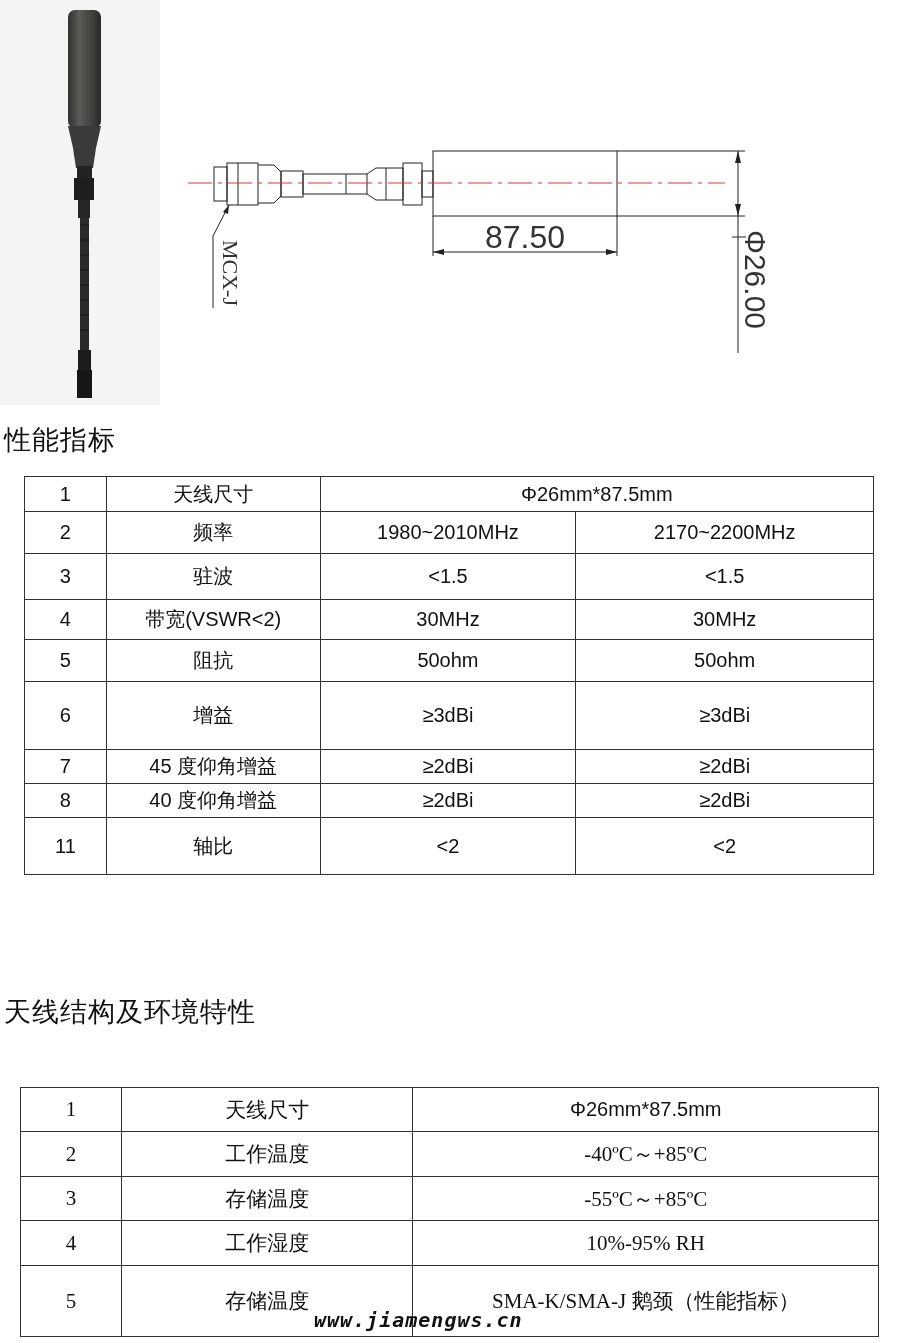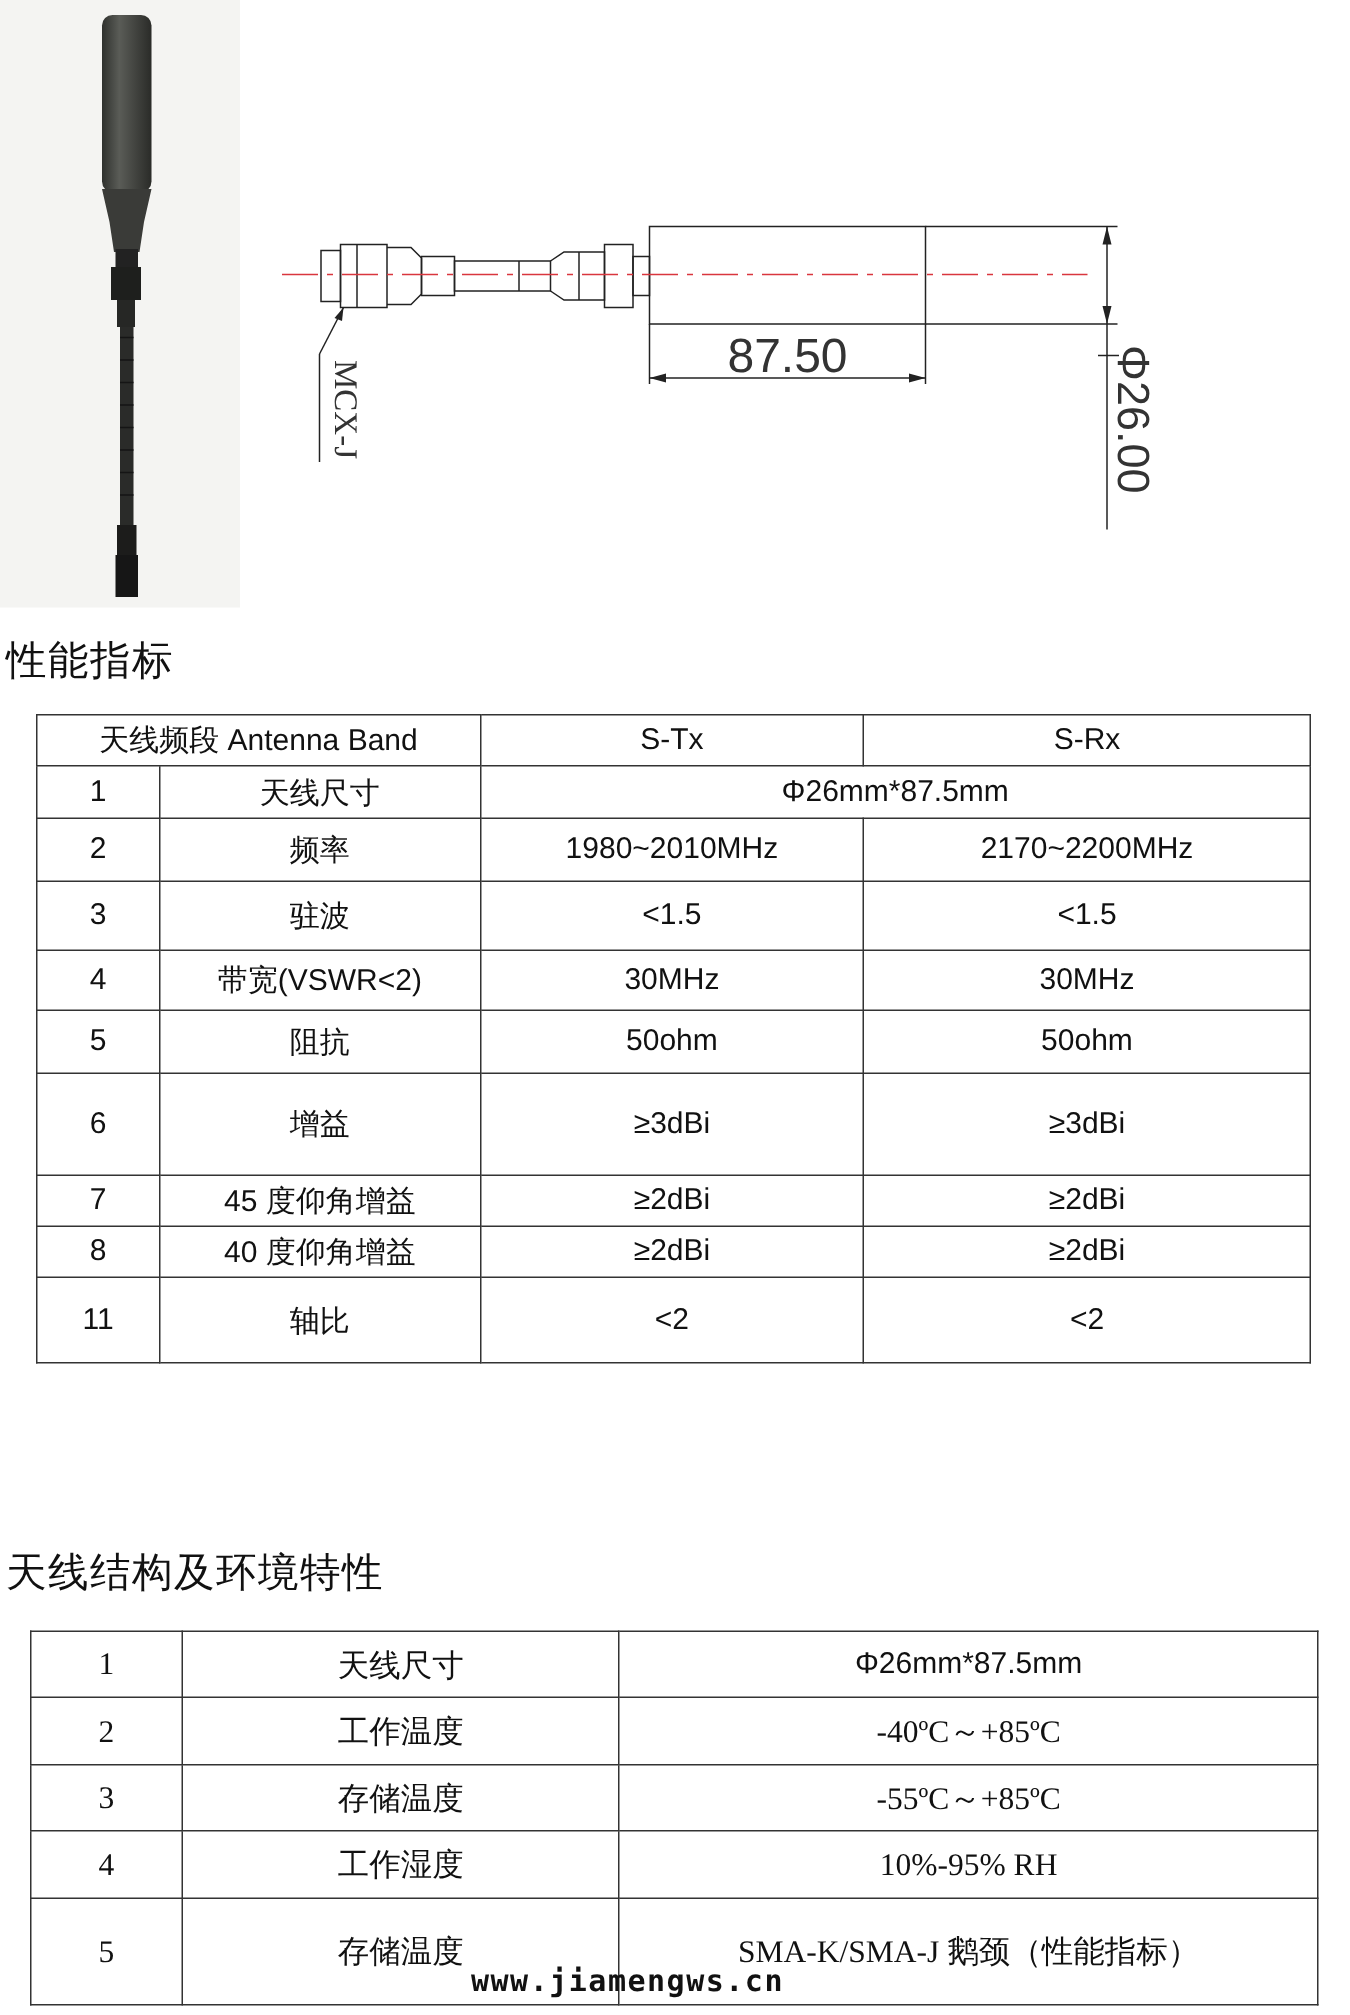--- a/index.html
+++ b/index.html
@@ -4,21 +4,21 @@
 <style>
   html,body{margin:0;padding:0;background:#fff;}
   body{width:900px;height:1343px;position:relative;overflow:hidden;font-family:"DejaVu Sans",sans-serif;color:#111;}
   .photo{position:absolute;left:0;top:0;width:160px;height:405px;background:#f4f4f2;}
   .drawing{position:absolute;left:180px;top:130px;width:620px;height:240px;}
   .h2{position:absolute;left:4px;font-size:27px;color:#111;font-family:Liberation Sans, sans-serif;letter-spacing:1px;}
   table{border-collapse:collapse;position:absolute;}
   td{border:1.5px solid #333;text-align:center;padding:0;}
   .t1{left:24px;top:476px;width:850px;font-family:"Liberation Sans","DejaVu Sans",sans-serif;font-size:20px;}
   .t2{left:20px;top:1087px;width:859px;font-family:"Liberation Serif","DejaVu Serif",serif;font-size:21px;}
-  .watermark{position:absolute;left:314px;top:1308px;font-family:"DejaVu Sans Mono",monospace;font-weight:bold;font-size:20px;color:#111;letter-spacing:1px;background:transparent;}
+  .watermark{position:absolute;left:314px;top:1308px;font-family:"DejaVu Sans Mono",monospace;font-weight:bold;font-size:20px;color:#111;letter-spacing:1px;background:transparent;font-style:italic;}
 </style>
 </head>
 <body>
 
 <div class="photo">
   <svg width="160" height="405" viewBox="0 0 160 405">
     <defs>
       <linearGradient id="body" x1="0" x2="1">
         <stop offset="0" stop-color="#2f312e"></stop>
         <stop offset="0.35" stop-color="#5a5c57"></stop>
@@ -92,25 +92,20 @@
 <div class="h2" style="top:422px;">性能指标</div>
 
 <table class="t1">
   <colgroup>
       <col style="width:82px">
       <col style="width:214px">
       <col style="width:256px">
       <col style="width:298px">
     </colgroup>
   <tbody>
-      <tr style="height:34px">
-    <td colspan="2">天线频段 Antenna Band</td>
-    <td>S-Tx</td>
-    <td>S-Rx</td>
-  </tr>
   <tr style="height:35px">
     <td>1</td>
     <td>天线尺寸</td>
     <td colspan="2">Φ26mm*87.5mm</td>
   </tr>
   <tr style="height:42px">
     <td>2</td>
     <td>频率</td>
     <td>1980~2010MHz</td>
     <td>2170~2200MHz</td>
@@ -153,21 +148,21 @@
   </tr>
   <tr style="height:57px">
     <td>11</td>
     <td>轴比</td>
     <td>&lt;2</td>
     <td>&lt;2</td>
   </tr>
 </tbody>
   </table>
 
-<div class="h2" style="top:994px;margin-top:36px;">天线结构及环境特性</div>
+<div class="h2" style="top:994px;">天线结构及环境特性</div>
 
 <table class="t2">
   <colgroup>
       <col style="width:101px">
       <col style="width:292px">
       <col style="width:466px">
     </colgroup>
   <tbody>
       <tr style="height:44px">
     <td>1</td>

